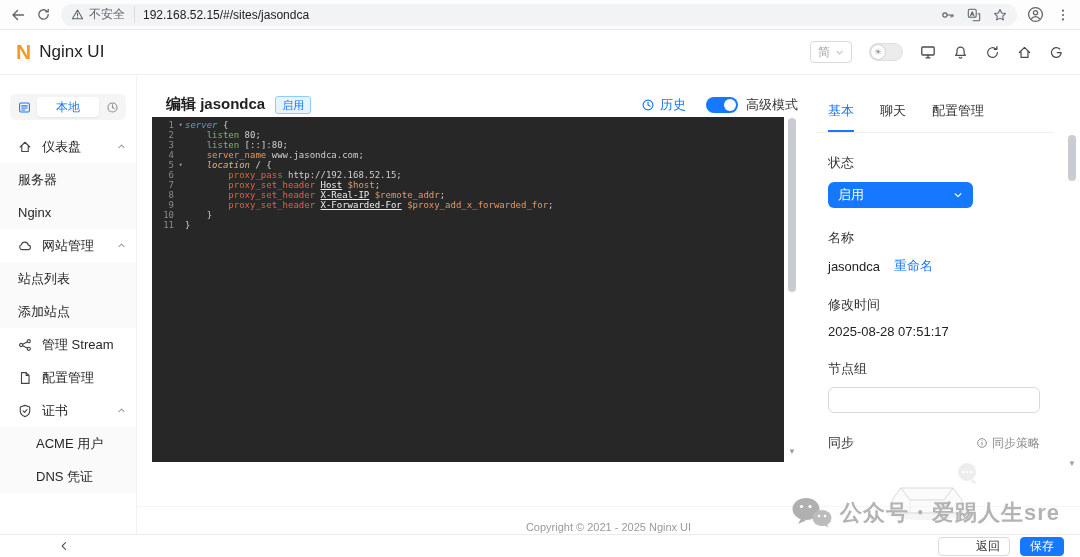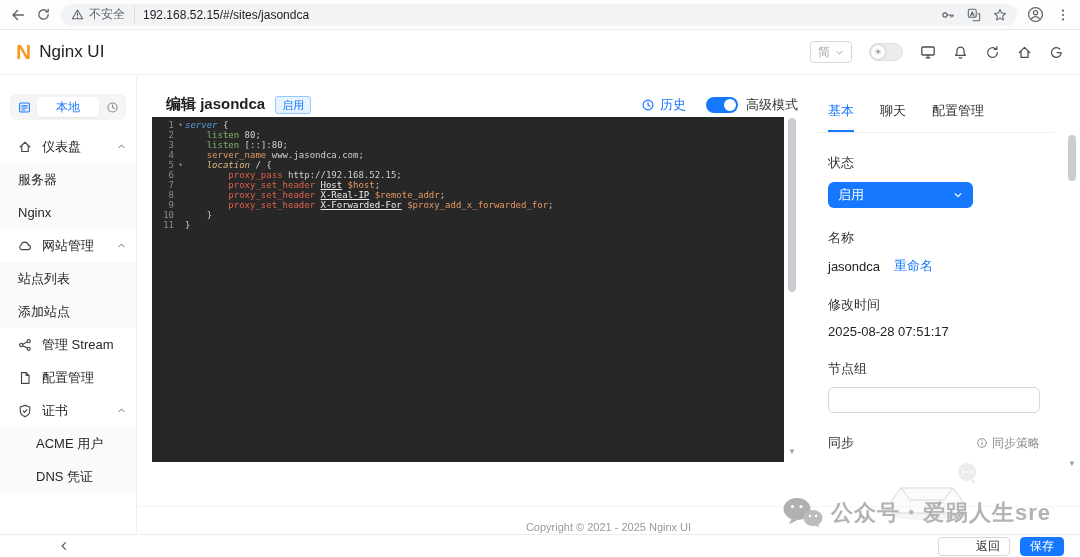--- a/index.html
+++ b/index.html
@@ -92,21 +92,21 @@
 
   
   .footbar { position:absolute; left:0; right:0; bottom:0; height:23px; background:#fff; border-top:1px solid #ececec; display:flex; align-items:center; padding:0 16px; z-index:6; }
   .collapse { color:#555; margin-left:42px; display:flex; cursor:pointer; }
   .foot-btns { margin-left:auto; display:flex; gap:10px; }
   .btn { height:19px; padding:0 9px; font-size:12px; border-radius:4px; display:flex; align-items:center; cursor:pointer; }
   .btn-default { border:1px solid #d9d9d9; color:#333; background:#fff;padding-left:37px; }
   .btn-primary { background:#1677ff; color:#fff; border:1px solid #1677ff; }
 
   
-  .watermark { position:absolute; right:29px; bottom:27px; display:flex; align-items:center; gap:8px; color:#b3b3b3; font-size:22px; font-weight:bold; letter-spacing:1px; z-index:5; }
+  .watermark { position:absolute; right:20px; bottom:27px; display:flex; align-items:center; gap:8px; color:#b3b3b3; font-size:22px; font-weight:bold; letter-spacing:1px; z-index:5; }
 
   svg { display:block; }
 </style>
 </head>
 <body>
 
 <div class="screen">
 
   <div class="browser">
     <span class="nav-ic">

